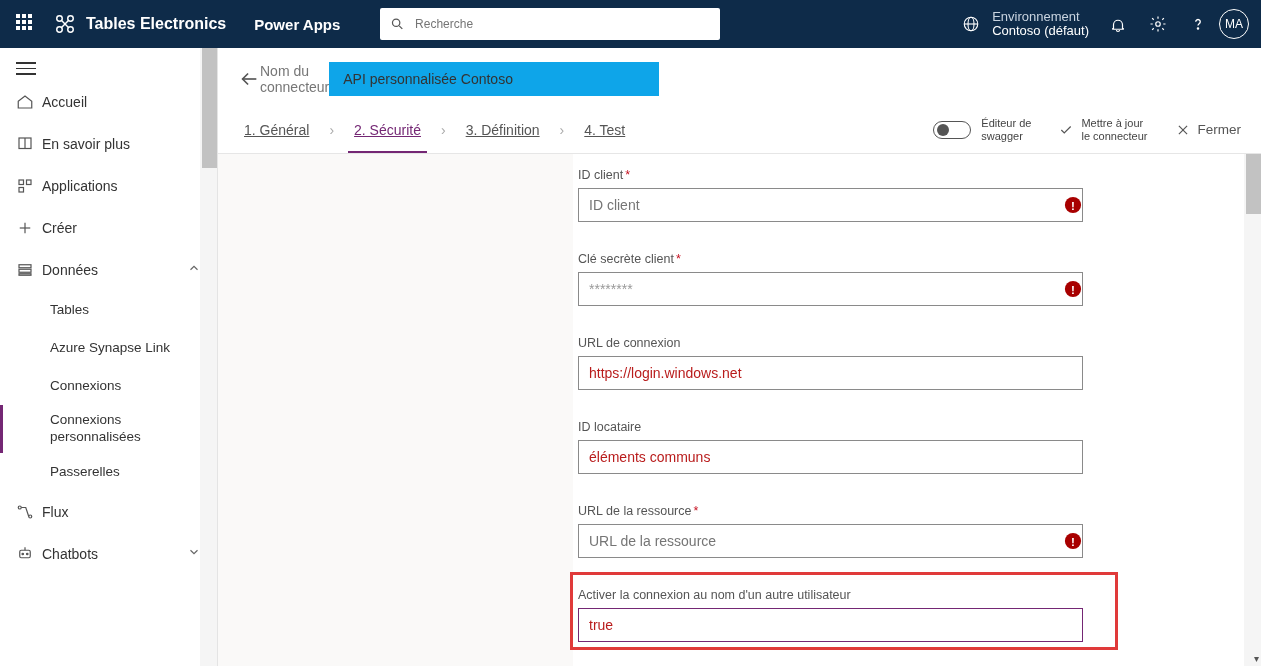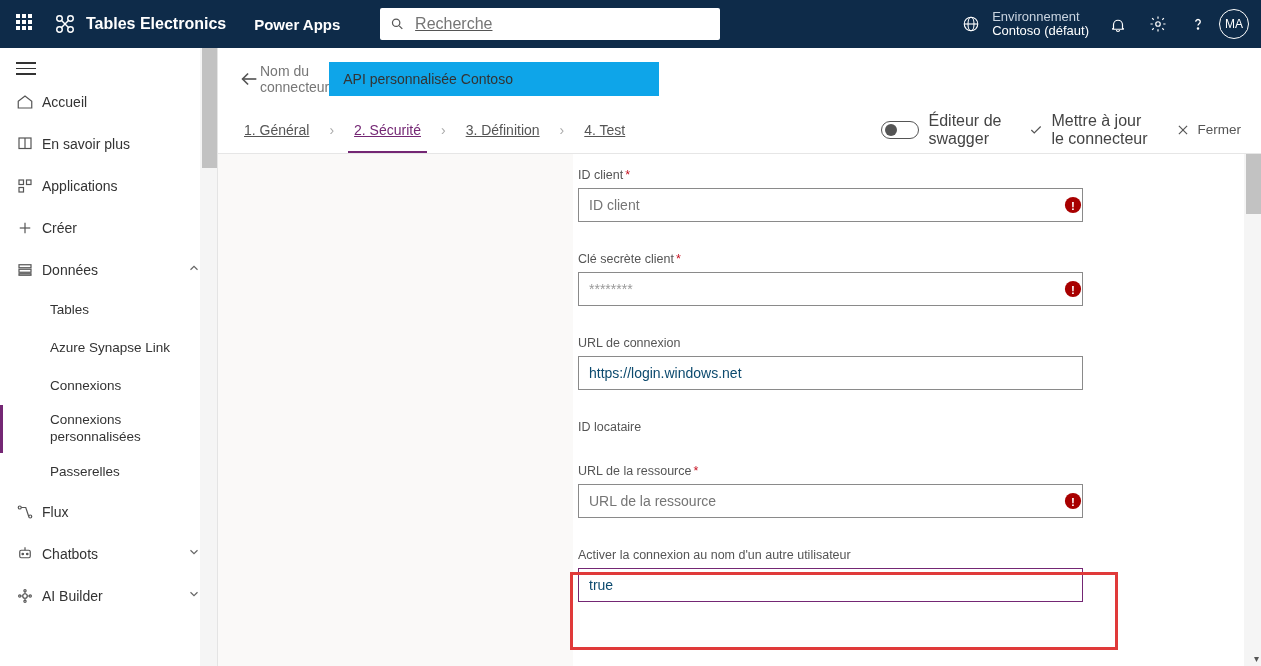--- a/index.html
+++ b/index.html
@@ -7,21 +7,21 @@
 
   
   .topbar { height: 48px; background: #0e2b49; display: flex; align-items: center; color: #fff; padding: 0 12px; }
   .waffle { width: 20px; height: 20px; display: grid; grid-template-columns: repeat(3,4px); grid-template-rows: repeat(3,4px); gap: 2px; margin-right: 18px; margin-left: 4px; }
   .waffle span { background: #fff; width: 4px; height: 4px; }
   .brand-logo { width: 22px; height: 22px; margin-right: 10px; display:flex; align-items:center; justify-content:center; }
   .brand-name { font-weight: 600; font-size: 16px; margin-right: 28px; white-space: nowrap; }
   .product-name { font-weight: 600; font-size: 15px; margin-right: 40px; white-space: nowrap; }
   .search-wrap { flex: 0 0 auto; width: 340px; height: 32px; background: #fff; border-radius: 2px; display: flex; align-items: center; padding: 0 10px; }
   .search-wrap svg { width: 16px; height: 16px; margin-right: 10px; color: #555; }
-  .search-input { border: none; outline: none; font-size: 16px; color: #555; width: 100%; background: transparent; text-decoration: underline; }
+  .search-input { border: none; outline: none; font-size: 12px; color: #555; width: 100%; background: transparent; }
   .top-spacer { flex: 1; }
   .env-block { display: flex; align-items: center; margin-right: 20px; }
   .env-block svg { width: 18px; height: 18px; margin-right: 12px; color: #fff; }
   .env-text { display: flex; flex-direction: column; line-height: 1.1; }
   .env-label { font-size: 13px; color: #c9d4e0; }
   .env-value { font-size: 13px; color: #fff; }
   .top-icons { display: flex; align-items: center; gap: 22px; margin-right: 12px; }
   .top-icons .ticon { width: 18px; height: 18px; color: #fff; display:flex; align-items:center; justify-content:center; }
   .avatar { width: 30px; height: 30px; border-radius: 50%; border: 1.5px solid #fff; display: flex; align-items: center; justify-content: center; font-size: 12px; color: #fff; }
 
@@ -53,31 +53,31 @@
 
   .stepbar { display: flex; align-items: center; padding: 0 20px; height: 48px; border-bottom: 1px solid #e6e6e6; font-size: 14px; color: #555; }
   .step { padding: 0 6px; height: 100%; display: flex; align-items: center; position: relative; text-decoration: underline; }
   .step.active { color: #742774; }
   .step.active::after { content:""; position:absolute; bottom:0; left:0; right:0; height:2px; background:#742774; }
   .step-sep { margin: 0 14px; color: #aaa; }
   .step-right { margin-left: auto; display: flex; align-items: center; gap: 28px; }
   .toggle-wrap { display: flex; align-items: center; gap: 10px; }
   .toggle { width: 38px; height: 18px; border: 1px solid #555; border-radius: 9px; position: relative; background: #fff; }
   .toggle-knob { width: 12px; height: 12px; border-radius: 50%; background: #555; position: absolute; top: 2px; left: 3px; }
-  .multi-label { font-size: 16px; color: #444; line-height: 1.1; }
+  .multi-label { font-size: 11px; color: #444; line-height: 1.1; }
   .action-btn { display: flex; align-items: center; gap: 8px; color: #555; font-size: 13.5px; }
   .action-btn svg { width: 14px; height: 14px; }
 
   .form-scroll { flex: 1; overflow: hidden; position: relative; background: #fff; }
   .form-inner { position: absolute; top: 0; left: 360px; width: 540px; }
   .form-field { margin-bottom: 30px; }
   .field-label { font-size: 12.5px; color: #555; margin-bottom: 6px; display: block; }
   .req { color: #c50f1f; margin-left: 2px; }
   .input-row { position: relative; }
-  .text-input { width: 505px; height: 34px; border: 1px solid #8a8a8a; background: #fff; padding: 0 10px; font-size: 14px; color: #0c4a6e; }
+  .text-input { width: 505px; height: 34px; border: 1px solid #8a8a8a; background: #fff; padding: 0 10px; font-size: 14px; color: #b91c1c; }
   .text-input.ph { color: #999; }
   .err-icon { position: absolute; right: 36px; top: 8px; width: 18px; height: 18px; }
   .err-icon .circ { fill: #a80000; }
   .err-icon .bang { fill:#fff; font-size: 13px; font-weight: bold; }
 
   .right-scroll { position:absolute; right:0; top:0; bottom:0; width:17px; background:#f5f5f5; }
   .right-scroll-thumb { position:absolute; top:0; height: 60px; right:0; width:15px; background:#c2c2c2; }
   .right-scroll .arrow-bot { position:absolute; bottom:2px; right:2px; font-size:10px; color:#555; }
 
   .highlight-box { position: absolute; border: 3px solid #e03a3a; pointer-events: none; }
@@ -250,39 +250,20 @@
             <line x1="12" y1="3" x2="12" y2="7"></line>
             <circle cx="9" cy="12" r="1" fill="currentColor"></circle>
             <circle cx="15" cy="12" r="1" fill="currentColor"></circle>
           </svg>
         </div>
       <span>Chatbots</span>
       <div class="chev"><svg viewBox="0 0 24 24" width="14" height="14" fill="none" stroke="currentColor" stroke-width="2">
             <polyline points="6 9 12 15 18 9"></polyline>
           </svg></div>
     </div>
-    <div class="nav-item">
-      <div class="nicon">
-          <svg viewBox="0 0 24 24" width="18" height="18" fill="none" stroke="currentColor" stroke-width="1.6">
-            <circle cx="12" cy="12" r="3"></circle>
-            <circle cx="5" cy="12" r="1.5"></circle>
-            <circle cx="19" cy="12" r="1.5"></circle>
-            <circle cx="12" cy="5" r="1.5"></circle>
-            <circle cx="12" cy="19" r="1.5"></circle>
-            <line x1="7" y1="12" x2="9" y2="12"></line>
-            <line x1="15" y1="12" x2="17" y2="12"></line>
-            <line x1="12" y1="7" x2="12" y2="9"></line>
-            <line x1="12" y1="15" x2="12" y2="17"></line>
-          </svg>
-        </div>
-      <span>AI Builder</span>
-      <div class="chev"><svg viewBox="0 0 24 24" width="14" height="14" fill="none" stroke="currentColor" stroke-width="2">
-            <polyline points="6 9 12 15 18 9"></polyline>
-          </svg></div>
-    </div>
 
     <div class="side-scroll">
       <div class="side-scroll-thumb"></div>
     </div>
   </div>
 
   <div class="main-col">
 
     <div class="titlebar">
       <svg class="back-arrow" viewBox="0 0 24 24" fill="none" stroke="currentColor" stroke-width="1.8">
@@ -367,20 +348,23 @@
 
         <div class="form-field">
           <label class="field-label">URL de connexion</label>
           <div class="input-row">
             <input class="text-input" value="https://login.windows.net" style="">
           </div>
         </div>
 
         <div class="form-field">
           <label class="field-label">ID locataire</label>
+          <div class="input-row">
+            <input class="text-input" value="éléments communs" style="">
+          </div>
         </div>
 
         <div class="form-field">
           <label class="field-label">
             <span>URL de la ressource</span><span class="req">*</span>
           </label>
           <div class="input-row">
             <input class="text-input ph" placeholder="URL de la ressource" style="">
             <svg class="err-icon" viewBox="0 0 20 20">
                 <circle class="circ" cx="10" cy="10" r="9"></circle>

